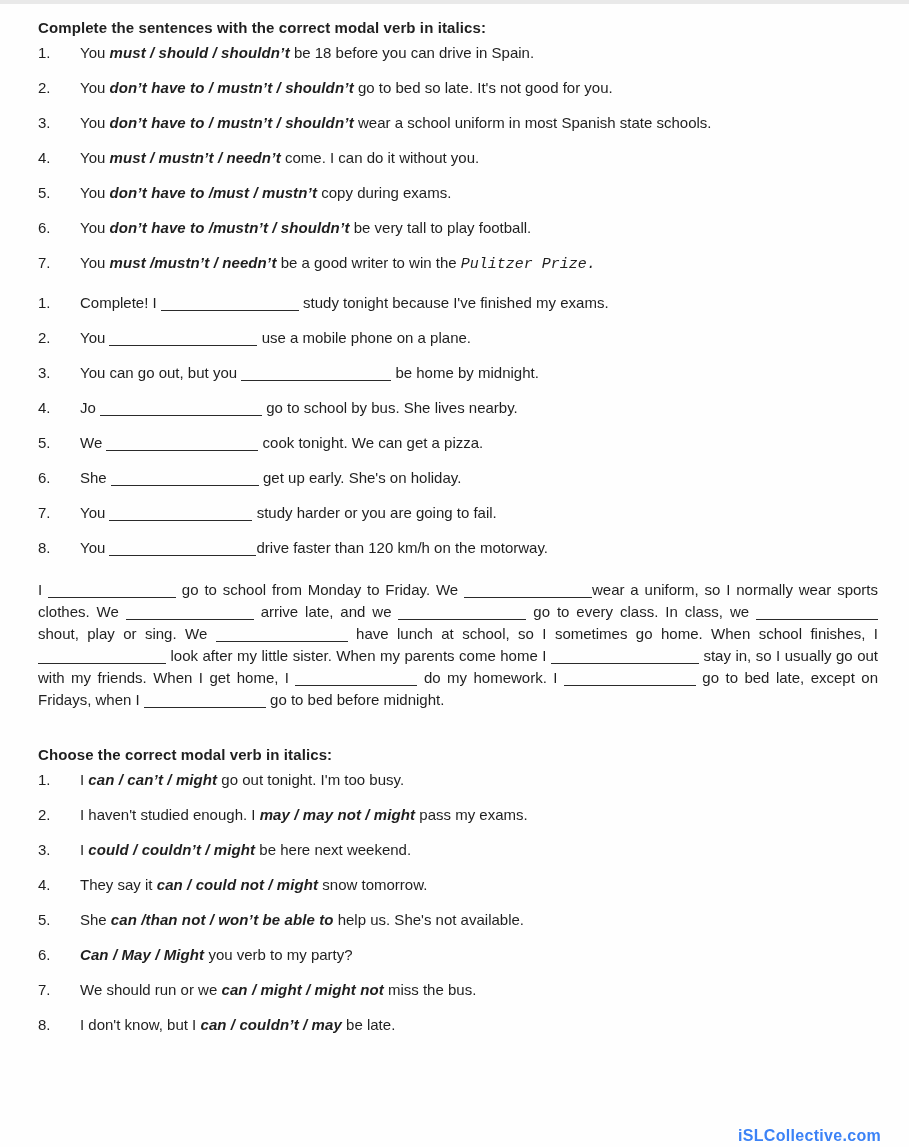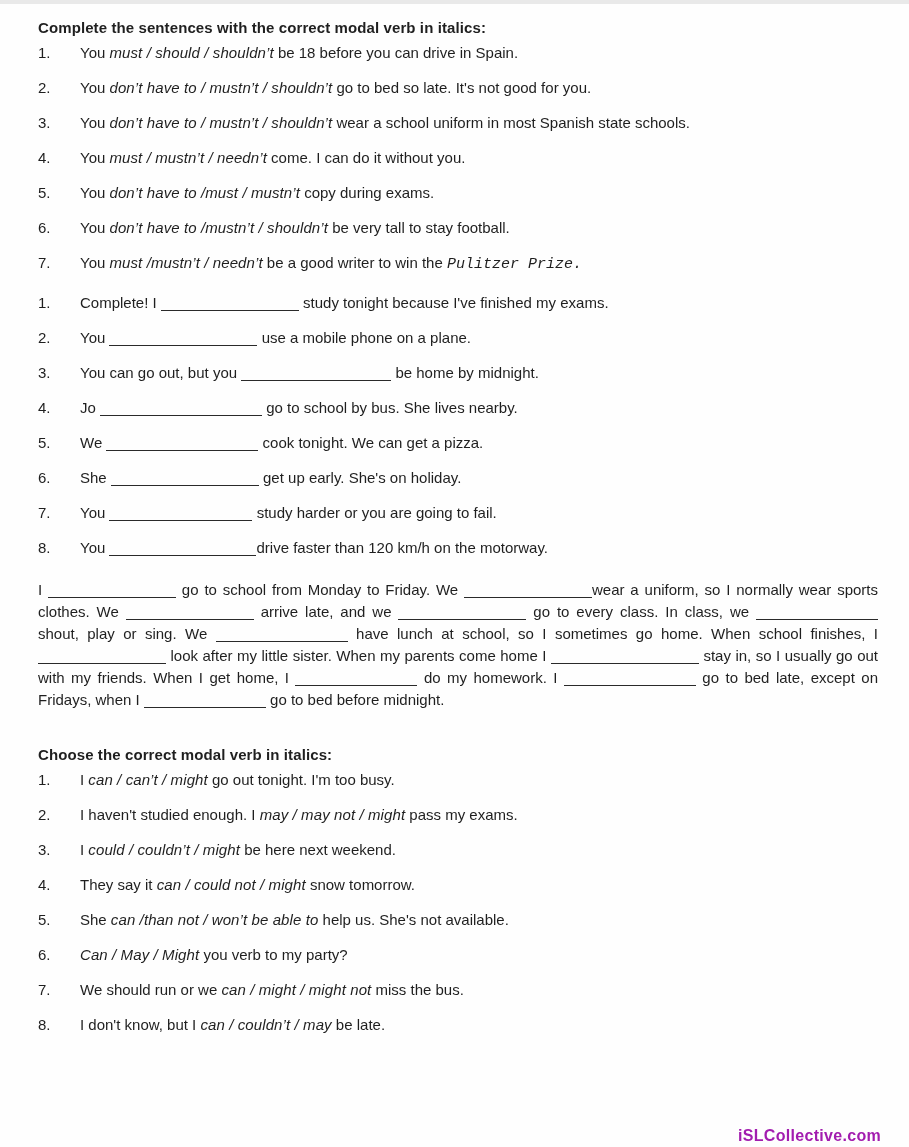--- a/index.html
+++ b/index.html
@@ -26,34 +26,34 @@
     letter-spacing:.1px;
   }
   .item{display:flex;margin-bottom:14px;}
   .item .num{flex:none;width:42px;line-height:21px;}
   .item .item-text{flex:1;line-height:21px;}
   .para{
     text-align:justify;
     line-height:22px;
   }
   .run-b{font-weight:700;}
-  .run-bi{font-weight:400;font-style:italic;letter-spacing:.1px;}
+  .run-bi{font-weight:700;font-style:italic;letter-spacing:.1px;}
   .run-i{font-style:italic;font-family:Liberation Mono, monospace;}
   .blank{
     display:inline-block;
     height:14px;
     vertical-align:-3px;
     border-bottom:1.4px solid #2a2a2a;
   }
   .footer{
     position:absolute;
     right:28px;bottom:6px;
     font-weight:700;
     font-size:16px;
-    color:#a21caf;
+    color:#3b82f6;
     letter-spacing:.3px;
   }
 </style>
 </head>
 <body>
 
 <div class="page">
   <div id="sections">
       <div class="section">
         <div class="section-header"><span class="run-b">Complete the sentences with the correct modal verb in italics:</span></div>
@@ -72,21 +72,21 @@
         <div class="item">
           <span class="num">4.</span>
           <span class="item-text"><span class="run-n">You </span><span class="run-bi">must / mustn’t / needn’t</span><span class="run-n"> come. I can do it without you.</span></span>
         </div>
         <div class="item">
           <span class="num">5.</span>
           <span class="item-text"><span class="run-n">You </span><span class="run-bi">don’t have to /must / mustn’t</span><span class="run-n"> copy during exams.</span></span>
         </div>
         <div class="item">
           <span class="num">6.</span>
-          <span class="item-text"><span class="run-n">You </span><span class="run-bi">don’t have to /mustn’t / shouldn’t</span><span class="run-n"> be very tall to stay football.</span></span>
+          <span class="item-text"><span class="run-n">You </span><span class="run-bi">don’t have to /mustn’t / shouldn’t</span><span class="run-n"> be very tall to play football.</span></span>
         </div>
         <div class="item">
           <span class="num">7.</span>
           <span class="item-text"><span class="run-n">You </span><span class="run-bi">must /mustn’t / needn’t</span><span class="run-n"> be a good writer to win the </span><span class="run-i">Pulitzer Prize.</span></span>
         </div>
       </div>
       <div class="section">
         <div class="item">
           <span class="num">1.</span>
           <span class="item-text"><span class="run-n">Complete! I </span><span class="blank" style="width: 138px;"></span><span class="run-n"> study tonight because I've finished my exams.</span></span>

